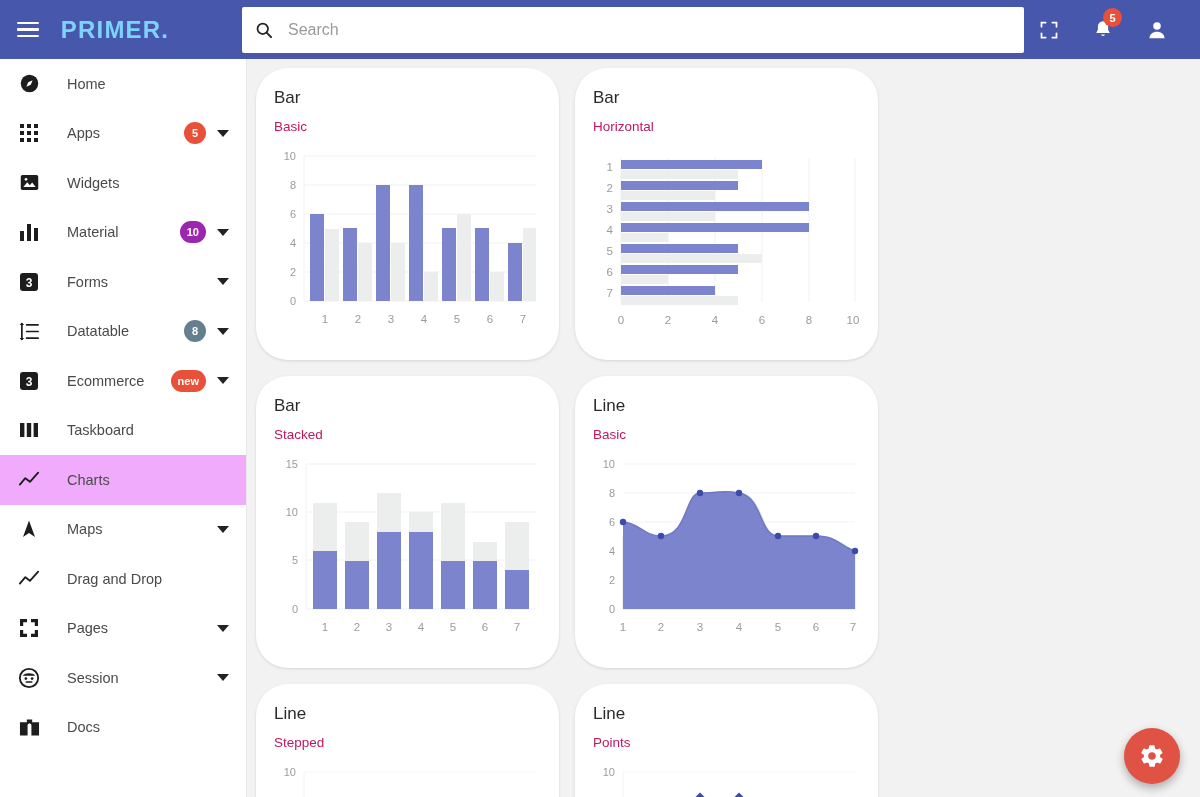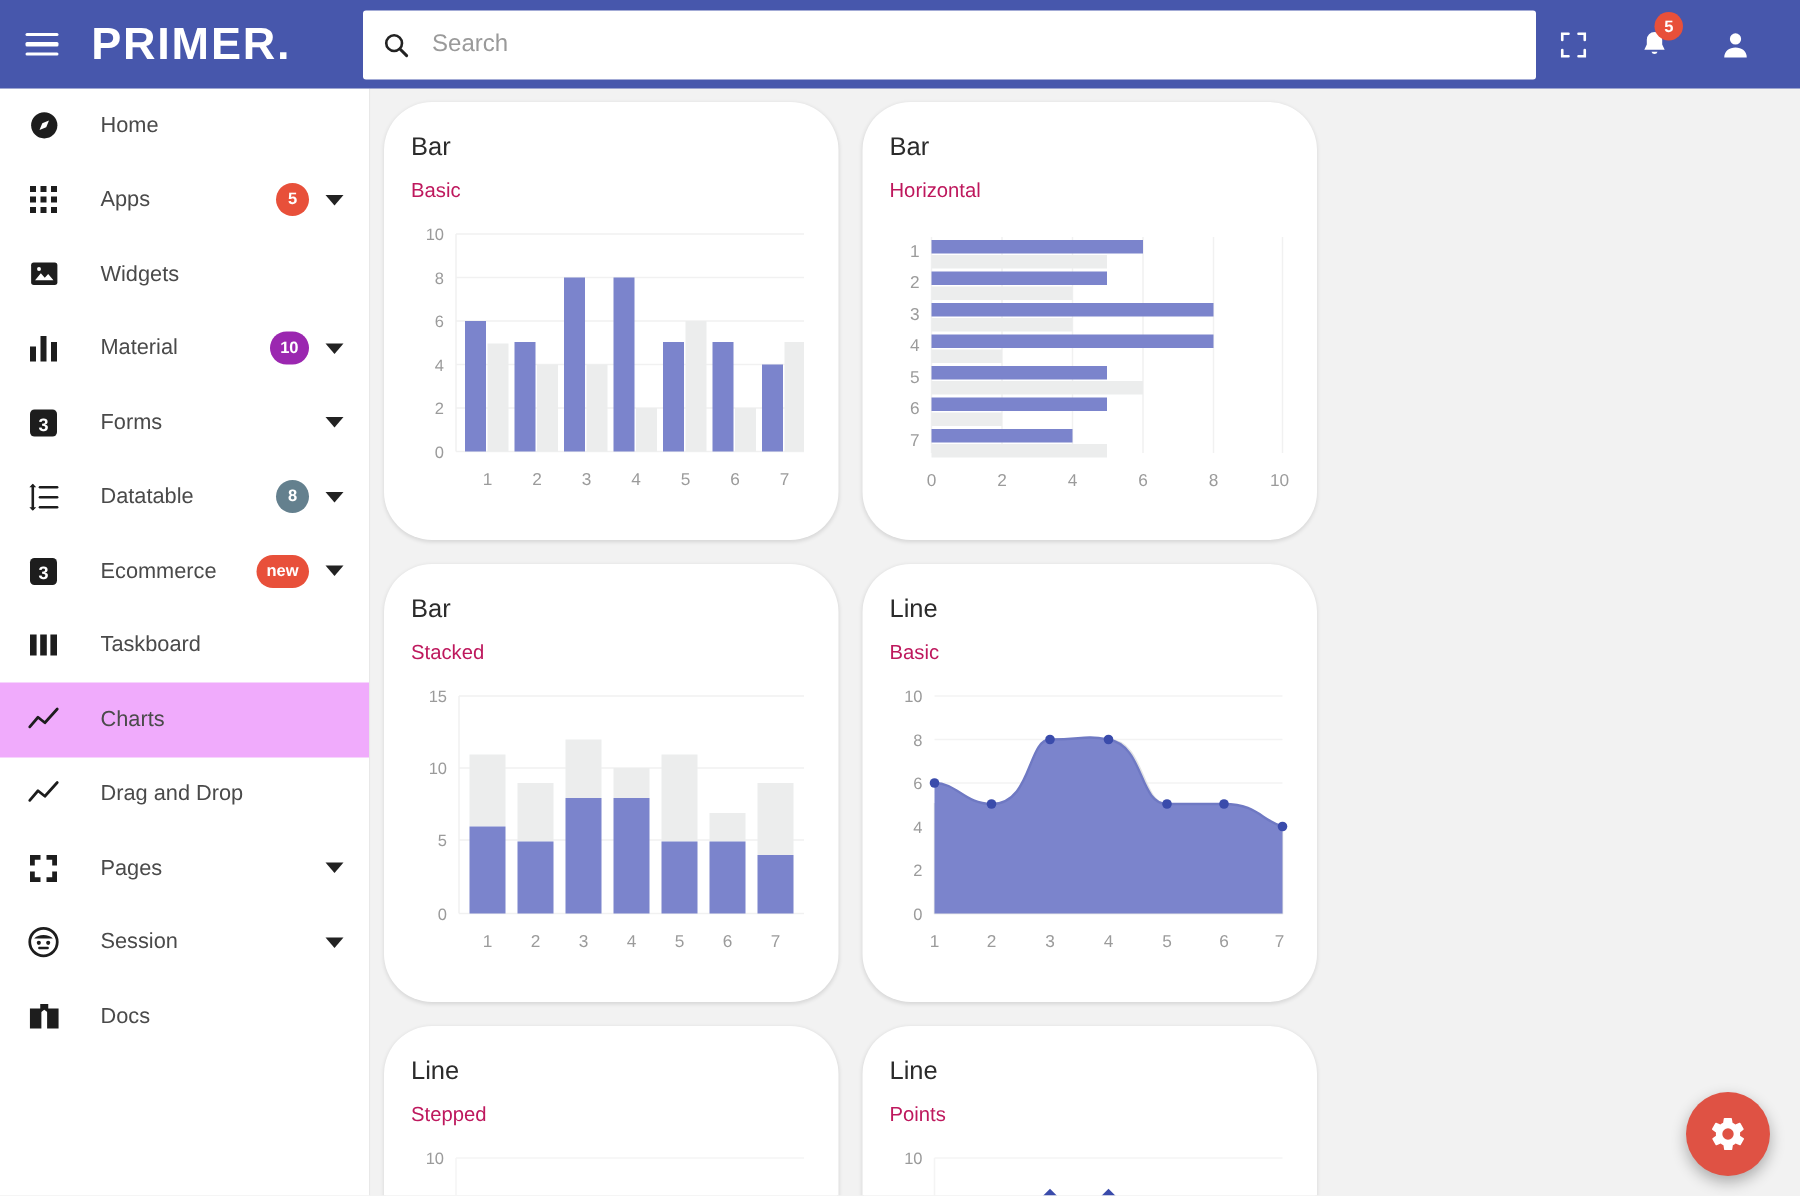--- a/index.html
+++ b/index.html
@@ -11,21 +11,21 @@
   #app { width: 1200px; height: 797px; position: relative; }
 
   
   .header {
     position: absolute; top: 0; left: 0; width: 1200px; height: 59px;
     background: #4757ac; display: flex; align-items: center; z-index: 30;
   }
   .hamburger { width: 58px; display: flex; flex-direction: column;
     align-items: center; justify-content: center; gap: 4px; cursor: pointer; height: 59px; }
   .hamburger span { display: block; width: 22px; height: 2.5px; background: #fff; border-radius: 1px; }
-  .brand { color: #ffffff; font-size: 30px; font-weight: bold; letter-spacing: 1.2px;
+  .brand { color: #7dd3fc; font-size: 24px; font-weight: bold; letter-spacing: 1.2px;
            margin-left: 4px; width: 180px; }
   .search-wrap {
     margin-left: 5px; width: 800px; height: 46px; background: #fff; border-radius: 2px;
     display: flex; align-items: center; padding: 0 18px; position: relative;
   }
   .search-wrap { width: 798px; padding-left: 12px; }
   .search-icon { width: 20px; height: 20px; flex: 0 0 20px; margin-right: 14px; }
   .search-input {
     border: none; outline: none; font-size: 16px; color: #333;
     font-family: "Liberation Sans", sans-serif; flex: 1; height: 100%;
@@ -252,20 +252,31 @@
 
     <div class="nav-item active">
       <span class="nav-ico">
         <svg width="22" height="22" viewBox="0 0 24 24">
           <polyline points="2,17 8,10 13,14 22,4" fill="none" stroke="#1d1d1d" stroke-width="2" stroke-linecap="round" stroke-linejoin="round"></polyline>
         </svg>
       </span>
       <span class="nav-label">Charts</span>
     </div>
 
+    <div class="nav-item">
+      <span class="nav-ico">
+        <svg width="20" height="20" viewBox="0 0 20 20">
+          <path d="M10 1.5l6 16.5-6-4-6 4z" fill="#1d1d1d"></path>
+        </svg>
+      </span>
+      <span class="nav-label">Maps</span>
+      <span class="caret-slot">
+          <i class="caret"></i>
+        </span>
+    </div>
 
     <div class="nav-item">
       <span class="nav-ico">
         <svg width="22" height="22" viewBox="0 0 24 24">
           <polyline points="2,17 8,10 13,14 22,4" fill="none" stroke="#1d1d1d" stroke-width="2" stroke-linecap="round" stroke-linejoin="round"></polyline>
         </svg>
       </span>
       <span class="nav-label">Drag and Drop</span>
     </div>
 

